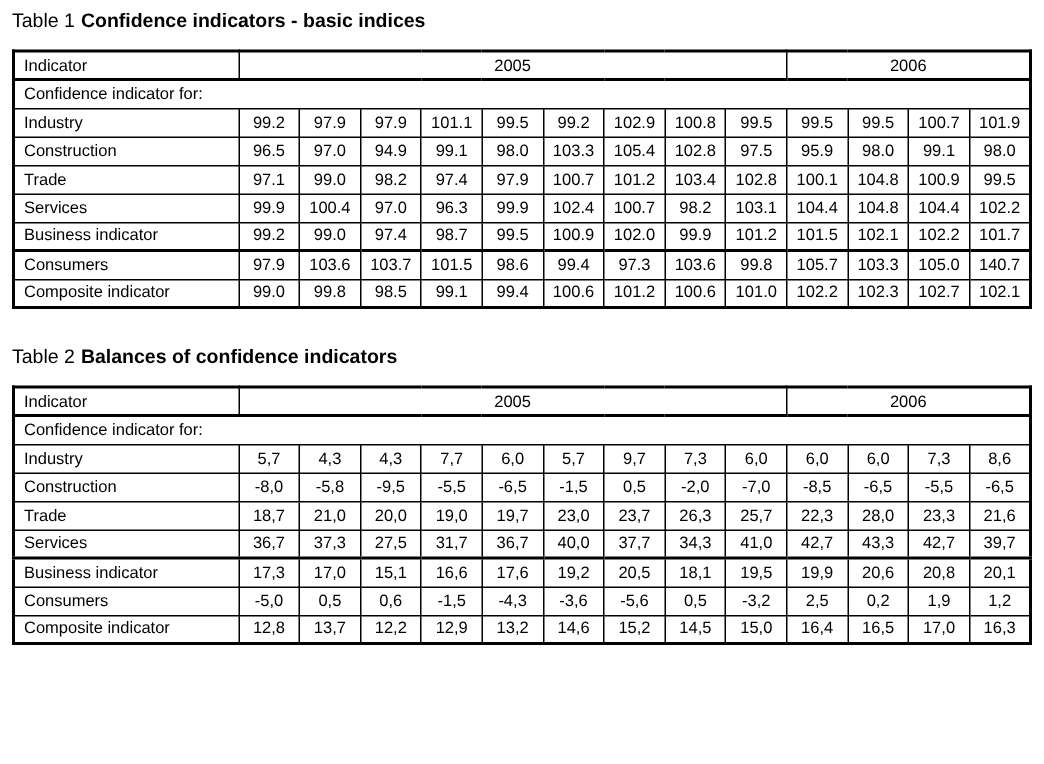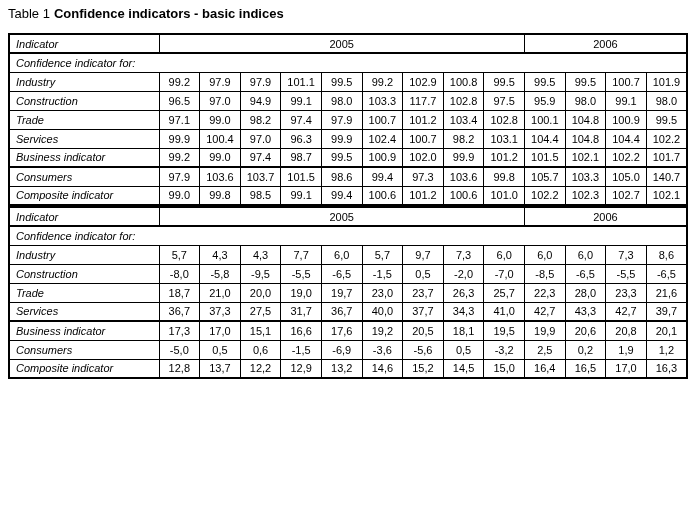--- a/index.html
+++ b/index.html
@@ -35,21 +35,21 @@
   col.col-indicator { width: 150px; }
   td {
     border: 1px solid #000;
     height: 19px;
     padding: 0 2px;
     text-align: center;
     white-space: nowrap;
     overflow: hidden;
     vertical-align: middle;
   }
-  td.cell-left { text-align: left; padding-left: 6px; font-style: italic; }
+  td.cell-left { text-align: left; padding-left: 6px; }
   tr.year-row td { border-bottom-width: 2px; }
   tr.thick-top td { border-top-width: 2px; }
 </style>
 </head>
 <body>
 
 <div class="page">
 
   <div class="block1">
     <div class="table-title">
@@ -100,21 +100,21 @@
             <td>101.9</td>
           </tr>
           <tr>
             <td class="cell-left">Construction</td>
             <td>96.5</td>
             <td>97.0</td>
             <td>94.9</td>
             <td>99.1</td>
             <td>98.0</td>
             <td>103.3</td>
-            <td>117.7</td>
+            <td>105.4</td>
             <td>102.8</td>
             <td>97.5</td>
             <td>95.9</td>
             <td>98.0</td>
             <td>99.1</td>
             <td>98.0</td>
           </tr>
           <tr>
             <td class="cell-left">Trade</td>
             <td>97.1</td>
@@ -193,20 +193,23 @@
             <td>102.2</td>
             <td>102.3</td>
             <td>102.7</td>
             <td>102.1</td>
           </tr>
         </tbody>
       </table>
   </div>
 
   <div class="block2">
+    <div class="table-title">
+      <span class="prefix">Table 2</span><span class="main">Balances of confidence indicators</span>
+    </div>
     <table class="ind-table">
         <colgroup>
           <col class="col-indicator">
           <col>
           <col>
           <col>
           <col>
           <col>
           <col>
           <col>
@@ -307,21 +310,21 @@
             <td>20,6</td>
             <td>20,8</td>
             <td>20,1</td>
           </tr>
           <tr>
             <td class="cell-left">Consumers</td>
             <td>-5,0</td>
             <td>0,5</td>
             <td>0,6</td>
             <td>-1,5</td>
-            <td>-6,9</td>
+            <td>-4,3</td>
             <td>-3,6</td>
             <td>-5,6</td>
             <td>0,5</td>
             <td>-3,2</td>
             <td>2,5</td>
             <td>0,2</td>
             <td>1,9</td>
             <td>1,2</td>
           </tr>
           <tr>

